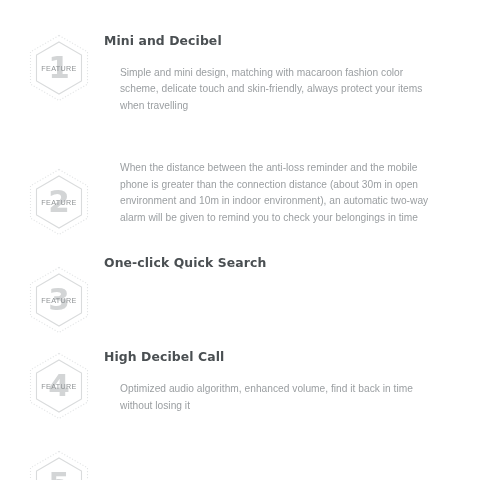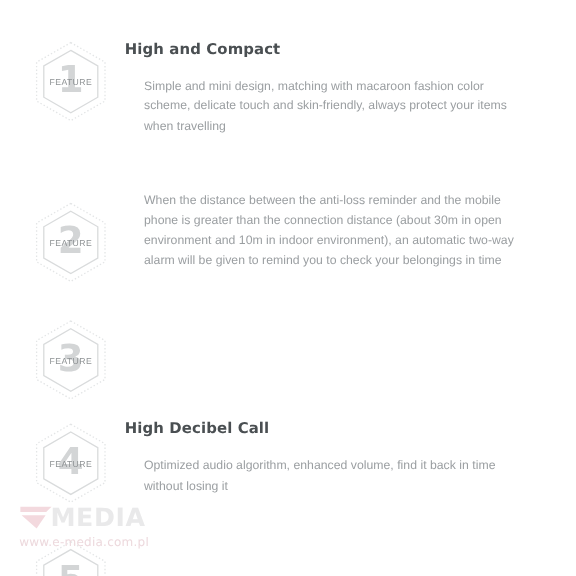--- a/index.html
+++ b/index.html
@@ -169,21 +169,21 @@
         <div class="badge">
           <svg viewBox="0 0 62 68" xmlns="http://www.w3.org/2000/svg" aria-hidden="true">
             <polygon points="31,1.5 59.5,17.8 59.5,50.2 31,66.5 2.5,50.2 2.5,17.8" fill="none" stroke="#e3e5e6" stroke-width="1.1" stroke-dasharray="1.2 1.8"></polygon>
             <polygon points="31,8 53.5,21 53.5,47 31,60 8.5,47 8.5,21" fill="none" stroke="#d9dbdc" stroke-width="1.1"></polygon>
           </svg>
           <div class="badge-num">1</div>
           <div class="badge-label">FEATURE</div>
         </div>
       </div>
       <div class="feature-text">
-        <h3 class="feature-title">High and Compact</h3>
+        <h3 class="feature-title">Mini and Decibel</h3>
         <p class="feature-desc">Simple and mini design, matching with macaroon fashion color scheme, delicate touch and skin-friendly, always protect your items when travelling</p>
       </div>
     </div>
 
     <div class="feature-row" style="margin-bottom:12px;">
       <div class="badge-wrap" style="padding-top:24px;">
         <div class="badge">
           <svg viewBox="0 0 62 68" xmlns="http://www.w3.org/2000/svg" aria-hidden="true">
             <polygon points="31,1.5 59.5,17.8 59.5,50.2 31,66.5 2.5,50.2 2.5,17.8" fill="none" stroke="#e3e5e6" stroke-width="1.1" stroke-dasharray="1.2 1.8"></polygon>
             <polygon points="31,8 53.5,21 53.5,47 31,60 8.5,47 8.5,21" fill="none" stroke="#d9dbdc" stroke-width="1.1"></polygon>
@@ -202,20 +202,21 @@
         <div class="badge">
           <svg viewBox="0 0 62 68" xmlns="http://www.w3.org/2000/svg" aria-hidden="true">
             <polygon points="31,1.5 59.5,17.8 59.5,50.2 31,66.5 2.5,50.2 2.5,17.8" fill="none" stroke="#e3e5e6" stroke-width="1.1" stroke-dasharray="1.2 1.8"></polygon>
             <polygon points="31,8 53.5,21 53.5,47 31,60 8.5,47 8.5,21" fill="none" stroke="#d9dbdc" stroke-width="1.1"></polygon>
           </svg>
           <div class="badge-num">3</div>
           <div class="badge-label">FEATURE</div>
         </div>
       </div>
       <div class="feature-text">
+        <h3 class="feature-title">One-click Quick Search</h3>
       </div>
     </div>
 
     <div class="feature-row" style="margin-bottom:12px;">
       <div class="badge-wrap" style="padding-top:2px;">
         <div class="badge">
           <svg viewBox="0 0 62 68" xmlns="http://www.w3.org/2000/svg" aria-hidden="true">
             <polygon points="31,1.5 59.5,17.8 59.5,50.2 31,66.5 2.5,50.2 2.5,17.8" fill="none" stroke="#e3e5e6" stroke-width="1.1" stroke-dasharray="1.2 1.8"></polygon>
             <polygon points="31,8 53.5,21 53.5,47 31,60 8.5,47 8.5,21" fill="none" stroke="#d9dbdc" stroke-width="1.1"></polygon>
           </svg>
@@ -237,24 +238,14 @@
             <polygon points="31,8 53.5,21 53.5,47 31,60 8.5,47 8.5,21" fill="none" stroke="#d9dbdc" stroke-width="1.1"></polygon>
           </svg>
           <div class="badge-num">5</div>
           <div class="badge-label">FEATURE</div>
         </div>
       </div>
     </div>
 
   </div>
 
-  <div class="footer">
-    <div class="logo-row">
-      <svg class="logo-mark" viewBox="0 0 30 24" xmlns="http://www.w3.org/2000/svg" aria-hidden="true">
-        <path d="M1 3.2 L27 3.2 L22.5 7.6 L1 7.6 Z" fill="#f3d9de"></path>
-        <path d="M2 10.4 L22 10.4 L14.5 21.5 Z" fill="#f3d9de"></path>
-      </svg>
-      <span class="logo-word">MEDIA</span>
-    </div>
-    <div class="logo-url">www.e-media.com.pl</div>
-  </div>
 
 </div>
 
 </body></html>

